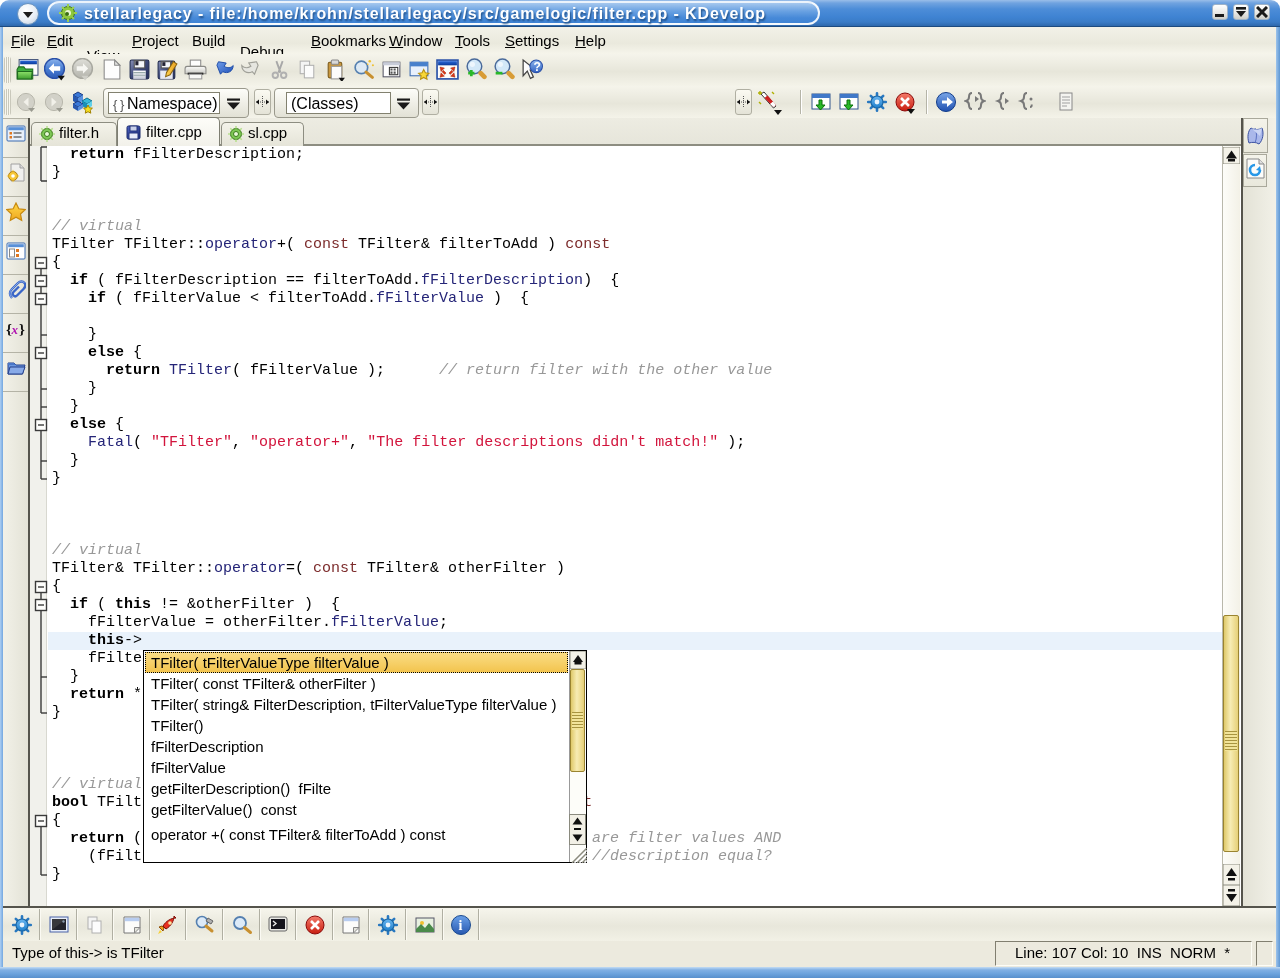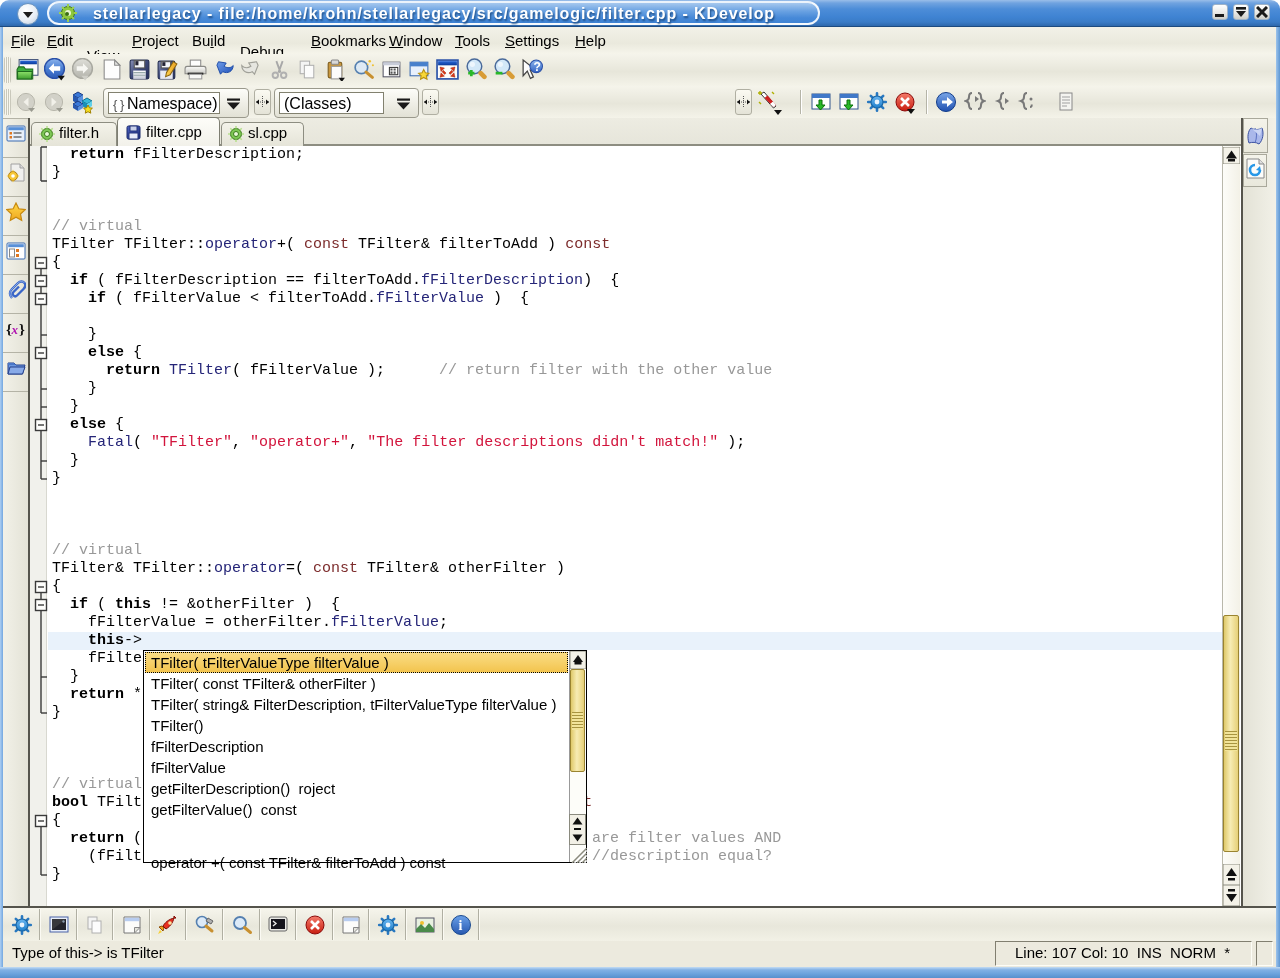--- a/index.html
+++ b/index.html
@@ -3,21 +3,21 @@
 <style>
 html,body{margin:0;padding:0;width:1280px;height:978px;overflow:hidden;background:#fff;}
 *{box-sizing:border-box;}
 body{font-family:"Liberation Sans",sans-serif;}
 .abs{position:absolute;}
 #win{position:absolute;left:0;top:0;width:1280px;height:978px;}
 .mono{font-family:"Liberation Mono",monospace;font-size:15px;line-height:18px;white-space:pre;}
 .kw{font-weight:bold;color:#000;}
 .dt{color:#7c2b2b;}
 .st{color:#d2143c;}
-.cm{color:#989898;}
+.cm{color:#989898;font-style:italic;}
 .nv{color:#252578;margin-top:8px;}
 .codeline{position:absolute;left:52px;height:18px;}
 .tb-handle{position:absolute;width:7px;background:repeating-linear-gradient(90deg,#c9c8bb 0,#c9c8bb 1px,#f8f7ee 1px,#f8f7ee 2px);border-radius:2px;}
 .menu-item{position:absolute;top:0;height:28px;line-height:28px;font-size:15px;color:#000;}
 .menu-item u{text-decoration:underline;}
 .combo{position:absolute;height:30px;background:linear-gradient(180deg,#fdfdf9,#e2e1d5);border:1px solid #9a998c;border-radius:4px;box-shadow:0 1px 1px rgba(255,255,255,.8);}
 .combo .field{position:absolute;left:4px;top:3px;bottom:3px;background:#fff;border:1px solid #82816f;font-size:16px;line-height:22px;color:#000;padding-left:4px;white-space:nowrap;overflow:hidden;}
 .combo .arrow{position:absolute;right:3px;top:3px;width:22px;bottom:3px;}
 .sunken{border-top:1px solid #817f70;border-left:1px solid #817f70;border-bottom:1px solid #fdfdf6;border-right:1px solid #fdfdf6;}
 .icon-sep{position:absolute;width:2px;background:repeating-linear-gradient(90deg,#b5b4a7 0,#b5b4a7 1px,#ffffff 1px,#ffffff 2px);}
@@ -39,21 +39,21 @@
     </svg>
 <div class="abs" style="left:47px;top:1px;width:773px;height:24px;border-radius:12px;border:2px solid rgba(255,255,255,.9);background:linear-gradient(180deg,#a6c8ee 0%,#6aa2e2 40%,#4689d8 75%,#4084d4 100%);"></div>
 <svg class="abs" style="left:59px;top:4px;z-index:5" width="18" height="18" viewBox="0 0 18 18">
       <circle cx="9" cy="9" r="6.5" fill="#8ec83e" stroke="#3e7010"></circle>
       <circle cx="9" cy="9" r="3" fill="#e8f5d0"></circle>
       <circle cx="8" cy="10" r="2" fill="#3a6e12"></circle>
       <g stroke="#9ad04e" stroke-width="2">
         <path d="M9 0v3M9 15v3M0 9h3M15 9h3M3 3l2 2M15 15l-2-2M15 3l-2 2M3 15l2-2"></path>
       </g>
     </svg>
-<div class="abs" style="left:84px;top:3px;width:700px;height:21px;font-size:16px;font-weight:bold;color:#fff;line-height:21px;text-shadow:1px 2px 2px #1c4c85;letter-spacing:0.9px;text-align:center;">stellarlegacy - file:/home/krohn/stellarlegacy/src/gamelogic/filter.cpp - KDevelop</div>
+<div class="abs" style="left:84px;top:3px;width:700px;height:21px;font-size:16px;font-weight:bold;color:#fff;line-height:21px;text-shadow:1px 2px 2px #1c4c85;letter-spacing:0.9px;">stellarlegacy - file:/home/krohn/stellarlegacy/src/gamelogic/filter.cpp - KDevelop</div>
 <div class="abs" style="left:1212px;top:4px;width:16px;height:16px;border-radius:3px;background:linear-gradient(180deg,#ffffff,#e9e9e6 55%,#cfcfc8);border:1px solid #9fb3c8;"></div>
     <svg class="abs" style="left:1214px;top:6px;z-index:5" width="12" height="12" viewBox="0 0 12 12">
       <rect x="1" y="8" width="9" height="3" fill="#1a1a1a"></rect>
     </svg>
 <div class="abs" style="left:1233px;top:4px;width:16px;height:16px;border-radius:3px;background:linear-gradient(180deg,#ffffff,#e9e9e6 55%,#cfcfc8);border:1px solid #9fb3c8;"></div>
     <svg class="abs" style="left:1235px;top:6px;z-index:5" width="12" height="12" viewBox="0 0 12 12">
       <rect x="1" y="1" width="10" height="2.6" fill="#1a1a1a"></rect>
       <path d="M1 5h10l-5 6z" fill="#1a1a1a"></path>
     </svg>
 <div class="abs" style="left:1254px;top:4px;width:16px;height:16px;border-radius:3px;background:linear-gradient(180deg,#ffffff,#e9e9e6 55%,#cfcfc8);border:1px solid #9fb3c8;"></div>
@@ -281,21 +281,21 @@
       <path d="M17 15l1.4 2.8 3 .4-2.2 2 .6 3-2.8-1.5-2.7 1.5.5-3-2.2-2 3-.4z" fill="#f8e020" stroke="#a08000"></path>
     </svg>
 <div class="combo" style="left:103px;top:88px;width:146px;">
       <div class="field" style="width:112px;"><span style="color:#555;font-size:13px;">{ } </span>Namespace)</div>
       <div class="arrow"><svg width="22" height="24" viewBox="0 0 22 24">
           <rect x="4" y="6.5" width="13" height="2.2" fill="#1a1a1a"></rect>
           <path d="M4 10.5h13l-6.5 7z" fill="#1a1a1a"></path>
         </svg></div>
     </div>
 <div class="combo" style="left:274px;top:88px;width:145px;">
-      <div class="field" style="width:105px;">(Classes)</div>
+      <div class="field" style="width:105px;margin-left:7px;">(Classes)</div>
       <div class="arrow"><svg width="22" height="24" viewBox="0 0 22 24">
           <rect x="4" y="6.5" width="13" height="2.2" fill="#1a1a1a"></rect>
           <path d="M4 10.5h13l-6.5 7z" fill="#1a1a1a"></path>
         </svg></div>
     </div>
 <div class="abs" style="left:254px;top:89px;width:17px;height:26px;background:linear-gradient(180deg,#fbfaf2,#e4e3d7);border:1px solid #b0afa2;border-radius:3px;"></div>
     <svg class="abs" style="left:256px;top:96px;z-index:5" width="13" height="12" viewBox="0 0 13 12">
       <path d="M0 6h13M6.5 0v12" stroke="#555" stroke-width="1" stroke-dasharray="1 1" fill="none"></path>
       <path d="M0 6l3-2.5v5zM13 6l-3-2.5v5z" fill="#111"></path>
     </svg>
@@ -553,23 +553,23 @@
       <path d="M11 729 h6" stroke="#3a3a3a" stroke-width="1.4" fill="none"></path>
     </svg>
 <div class="abs" style="left:143px;top:650px;width:444px;height:213px;background:#fff;border:1px solid #000;z-index:20;"></div>
 <div class="abs" style="left:145px;top:652px;width:423px;height:21px;background:linear-gradient(180deg,#fadd85,#f3c44e);border:1px dotted #000;z-index:21;"></div>
 <div class="abs" style="left:151px;top:652px;height:21px;line-height:21px;font-size:15px;color:#000;z-index:22;white-space:pre;">TFilter( tFilterValueType filterValue )</div>
 <div class="abs" style="left:151px;top:673px;height:21px;line-height:21px;font-size:15px;color:#000;z-index:22;white-space:pre;">TFilter( const TFilter&amp; otherFilter )</div>
 <div class="abs" style="left:151px;top:694px;height:21px;line-height:21px;font-size:15px;color:#000;z-index:22;white-space:pre;">TFilter( string&amp; FilterDescription, tFilterValueType filterValue )</div>
 <div class="abs" style="left:151px;top:715px;height:21px;line-height:21px;font-size:15px;color:#000;z-index:22;white-space:pre;">TFilter()</div>
 <div class="abs" style="left:151px;top:736px;height:21px;line-height:21px;font-size:15px;color:#000;z-index:22;white-space:pre;">fFilterDescription</div>
 <div class="abs" style="left:151px;top:757px;height:21px;line-height:21px;font-size:15px;color:#000;z-index:22;white-space:pre;">fFilterValue</div>
-<div class="abs" style="left:151px;top:778px;height:21px;line-height:21px;font-size:15px;color:#000;z-index:22;white-space:pre;">getFilterDescription()  roject</div>
+<div class="abs" style="left:151px;top:778px;height:21px;line-height:21px;font-size:15px;color:#000;z-index:22;white-space:pre;">getFilterDescription()  fFilte</div>
 <div class="abs" style="left:151px;top:799px;height:21px;line-height:21px;font-size:15px;color:#000;z-index:22;white-space:pre;">getFilterValue()  const</div>
-<div class="abs" style="left:151px;top:852px;height:21px;line-height:21px;font-size:15px;color:#000;z-index:22;white-space:pre;">operator +( const TFilter&amp; filterToAdd ) const</div>
+<div class="abs" style="left:151px;top:824px;height:21px;line-height:21px;font-size:15px;color:#000;z-index:22;white-space:pre;">operator +( const TFilter&amp; filterToAdd ) const</div>
 <div class="abs" style="left:569px;top:651px;width:17px;height:211px;background:#fdfdf9;border-left:1px solid #999;z-index:22;"></div>
 <svg class="abs" style="left:570px;top:651px;z-index:25" width="16" height="18" viewBox="0 0 16 18">
       <rect x="0" y="0" width="16" height="18" fill="#f2f0e6" stroke="#8a8a7e"></rect>
       <path d="M8 4l5 7H3z" fill="#111"></path>
       <rect x="4.5" y="11" width="7" height="2.5" fill="#111"></rect>
     </svg>
 <div class="abs" style="left:570px;top:669px;width:15px;height:103px;background:linear-gradient(90deg,#dfc96a,#f7ecb4 45%,#e6d078);border:1px solid #9a8430;border-radius:2px;z-index:23;"></div>
 <div class="abs" style="left:572px;top:712px;width:11px;height:18px;background:repeating-linear-gradient(180deg,#a89440 0,#a89440 1px,#f2e49a 1px,#f2e49a 3px);z-index:24;"></div>
 <svg class="abs" style="left:569px;top:814px;z-index:25" width="17" height="31" viewBox="0 0 17 31">
       <rect x="0.5" y="0.5" width="16" height="30" fill="#f2f0e6" stroke="#8a8a7e"></rect>

